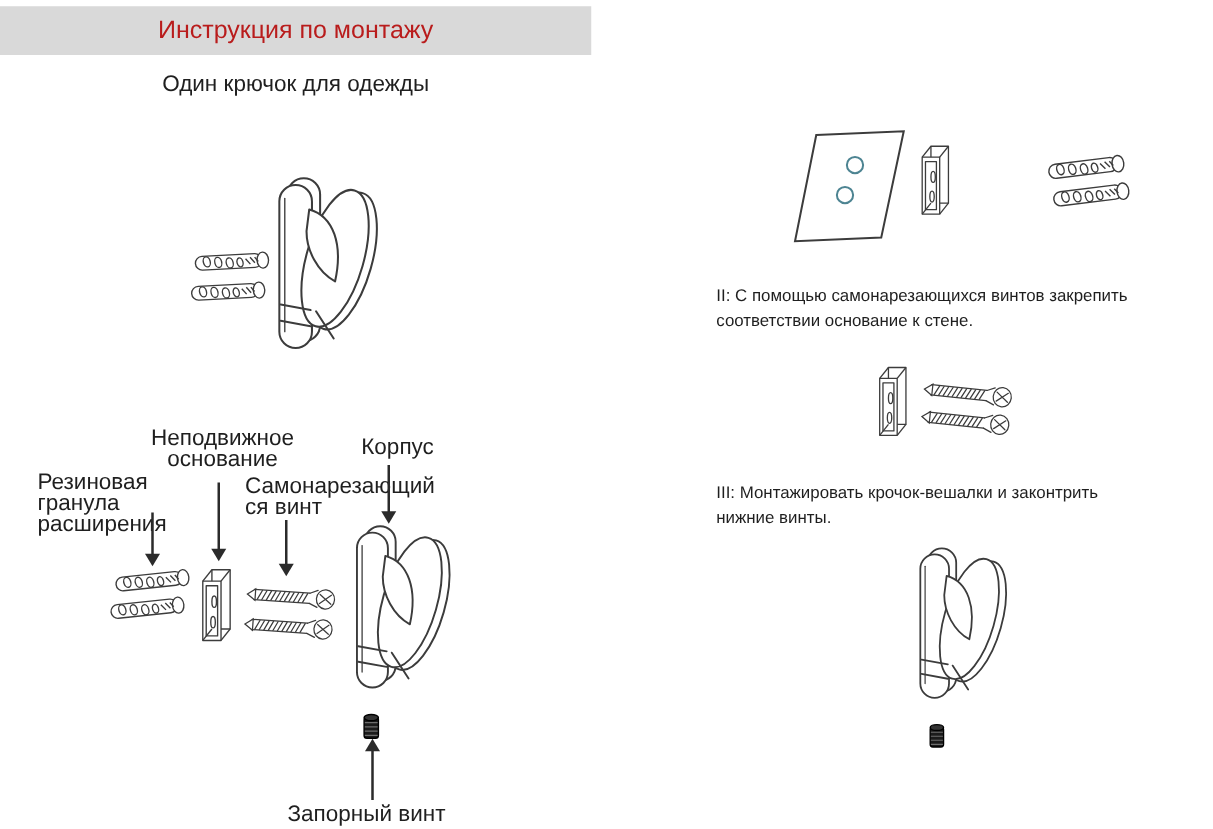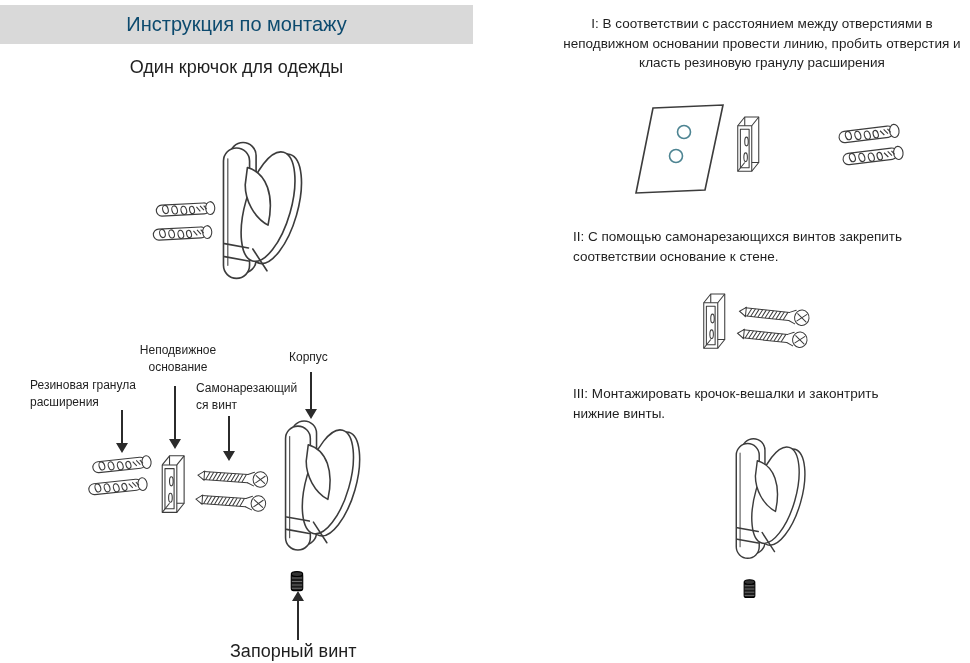--- a/index.html
+++ b/index.html
@@ -4,24 +4,24 @@
 <style>
   html,body{margin:0;padding:0;background:#ffffff;}
   .page{
     position:relative;width:970px;height:663px;background:#ffffff;overflow:hidden;
     font-family:"Liberation Sans", sans-serif;color:#1f1f1f;
   }
   .abs{position:absolute;}
   .header-bar{
     left:0;top:5px;width:473px;height:39px;background:#d9d9d9;
     display:flex;align-items:center;justify-content:center;
-    font-size:20px;color:#0c4a6e;
+    font-size:20px;color:#b91c1c;
   }
   .subtitle{left:0;top:57px;width:473px;text-align:center;font-size:18px;}
-  .part-label{font-size:12px;line-height:17px;}
+  .part-label{font-size:18px;line-height:17px;}
   .part-label span{display:block;}
   .lbl-center{text-align:center;}
   .step-text{font-size:13.5px;line-height:1.45;}
   .step-center{text-align:center;}
   
   .arrow{position:absolute;width:2px;background:#2b2b2b;}
   .arrow.down::after{
     content:"";position:absolute;left:50%;bottom:-9px;transform:translateX(-50%);
     border:6px solid transparent;border-top:10px solid #2b2b2b;border-bottom:none;
   }
@@ -148,21 +148,20 @@
   </svg>
 
   <svg class="fig" style="left:289px;top:570px" width="16" height="23" viewBox="0 0 14 20">
     <use href="#sym-setscrew" width="14" height="20"></use>
   </svg>
   <div class="arrow up" style="left:297px;top:600px;height:40px"></div>
   <div class="abs part-label" style="left:230px;top:643px;width:130px;font-size:18px">
     <span>Запорный винт</span>
   </div>
 
-  <div class="abs step-text step-center" style="left:558px;top:14px;width:408px">I: В соответствии с расстоянием между отверстиями в неподвижном основании провести линию, пробить отверстия и класть резиновую гранулу расширения</div>
 
   <svg class="fig" style="left:634px;top:100px" width="280" height="100" viewBox="0 0 280 100">
     <polygon points="19,8 89,5 71,90 2,93" fill="#fff" stroke="#3c3c3c" stroke-width="1.6"></polygon>
     <circle cx="50" cy="32" r="6.5" fill="none" stroke="#4d8492" stroke-width="1.6"></circle>
     <circle cx="42" cy="56" r="6.5" fill="none" stroke="#4d8492" stroke-width="1.6"></circle>
     <use href="#sym-base" x="102" y="14" width="28" height="62"></use>
     <g transform="translate(202,28) rotate(-7)">
         <use href="#sym-dowel" width="66" height="20"></use>
       </g>
     <g transform="translate(206,50) rotate(-7)">

